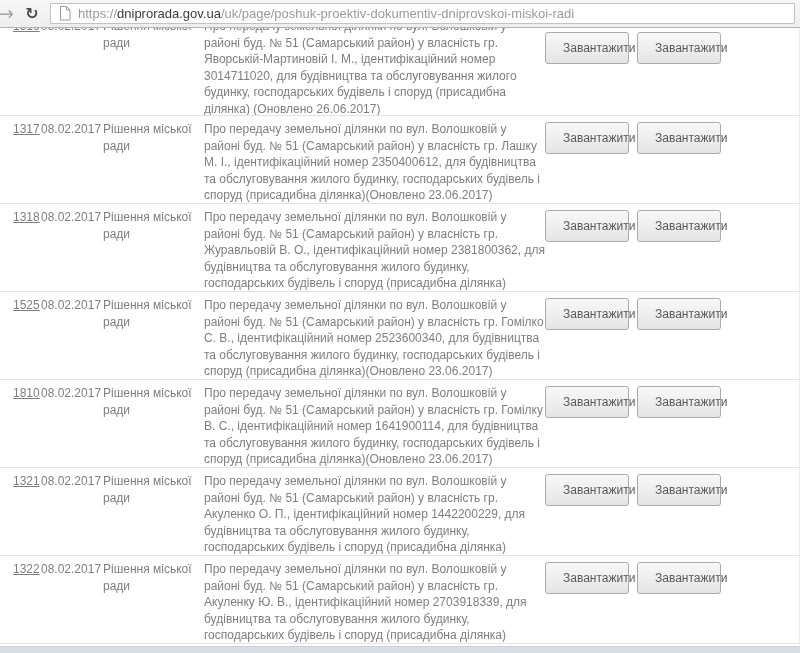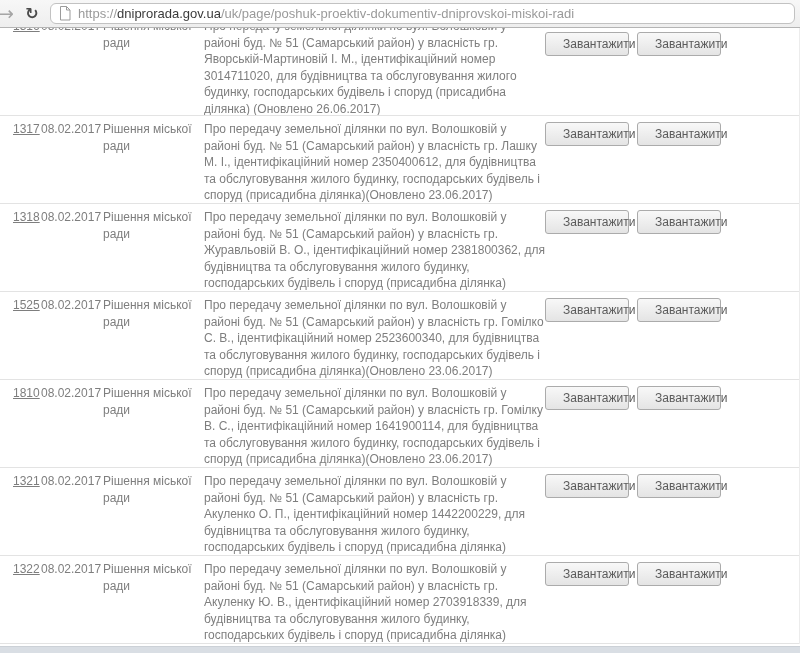--- a/index.html
+++ b/index.html
@@ -22,21 +22,21 @@
   .nav-btn {
     border:none; background:transparent; cursor:pointer;
     font-family:"DejaVu Sans", sans-serif;
   }
   .fwd-btn { color:#a5a5a5; font-size:19px; line-height:19px; width:24px; margin-left:-6px; }
   .reload-btn { color:#4c4c4c; font-size:16px; font-weight:bold; line-height:16px; width:24px; margin:0 6px 0 2px; }
   .urlbar {
     flex:1; height:21px;
     background:#ffffff;
     border:1px solid #c2c2c2;
-    border-radius:6px;
+    border-radius:1px;
     display:flex; align-items:center;
     padding:0 8px;
     font-size:13px;
     white-space:nowrap; overflow:hidden;
   }
   .page-icon { margin-right:7px; flex:0 0 auto; display:flex; }
   .url-scheme, .url-path { color:#9a9a9a; }
   .url-domain { color:#3a3a3a; }
 
   
@@ -55,21 +55,21 @@
   .row:first-child .textcell { margin-top:-15px; }
   .row:first-child .c-actions { margin-top:-2px; }
 
   .c-num  { width:28px; margin-left:13px;text-decoration:underline; }
   .c-date { width:62px; }
   .c-type { width:101px; }
   .c-desc { width:341px; }
   .c-actions { display:flex; gap:8px; align-items:flex-start; padding-top:1px; }
 
   .dl-btn {
-    width:84px; height:24px;
+    width:84px; height:32px;
     background:linear-gradient(#f8f8f8,#e4e4e4);
     border:1px solid #ababab;
     border-radius:3px;
     color:#5b5b5b;
     font-size:12px;
     font-family:"Liberation Sans", sans-serif;
     cursor:pointer;
     padding-left:17px;
   }
 

